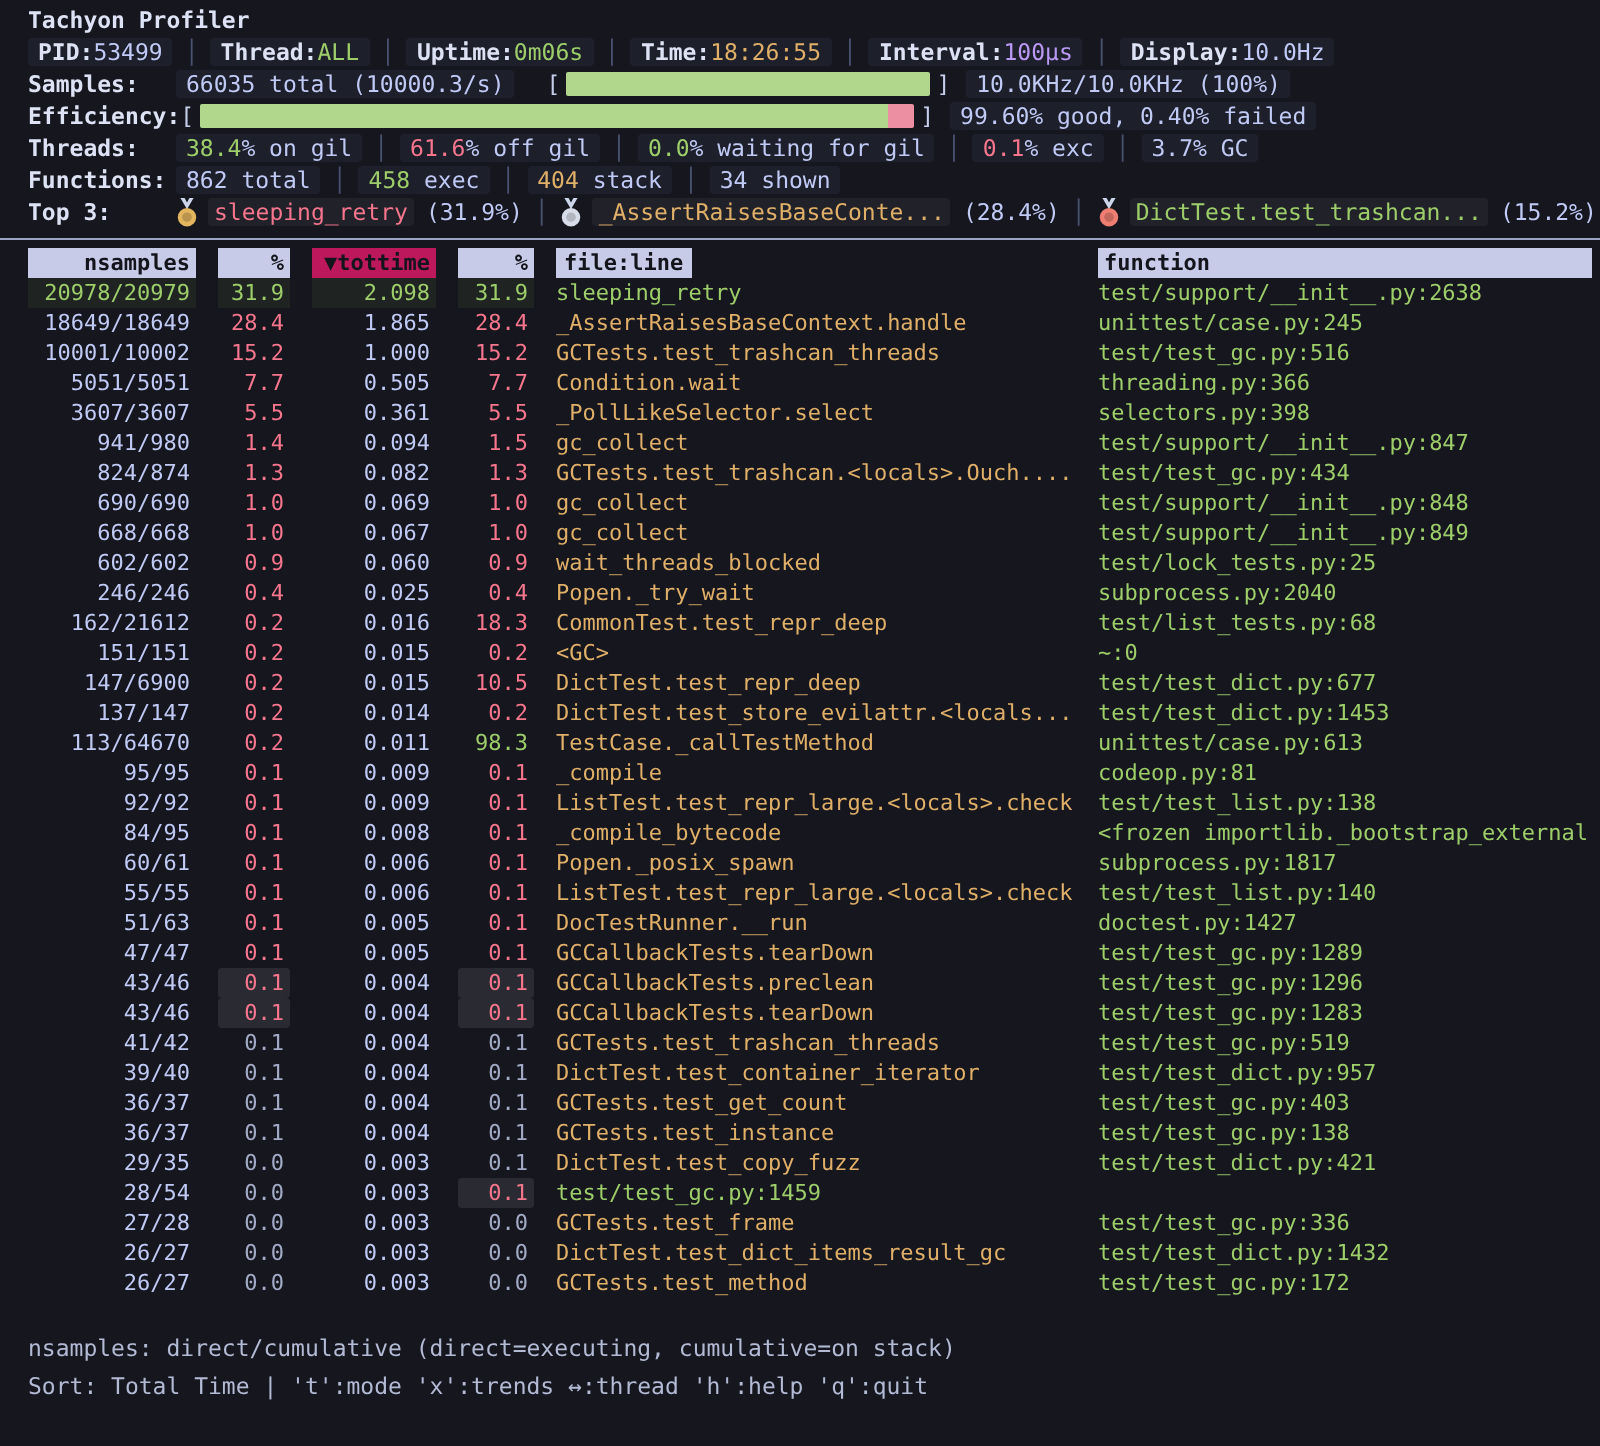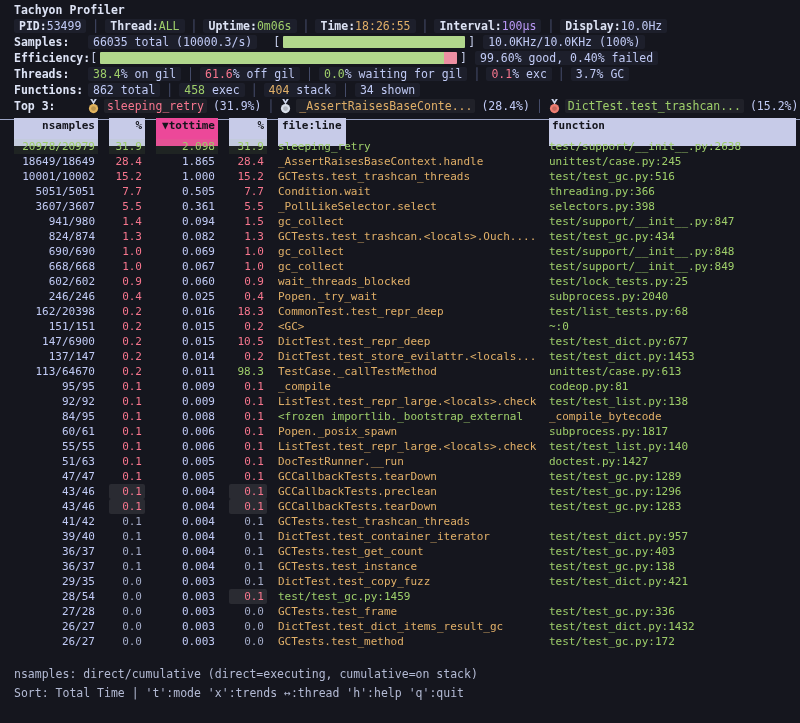--- a/index.html
+++ b/index.html
@@ -33,23 +33,23 @@
   .rule{border:none;border-top:1px solid #9ba4c4;margin:5px 0 4px 0;width:800px;}
   .tbl{font-size:11px;}
   .thead,.tr{
     display:grid;
     grid-template-columns:84px 36px 62px 38px 260px 1fr;
     column-gap:11px;
     padding-left:14px;padding-right:4px;
     height:15px;line-height:15px;align-items:center;
   }
   .th{overflow:hidden;}
-  .hbox{display:block;background:#c7cbe8;color:#14151c;font-weight:bold;padding:0 3px;height:28px;}
+  .hbox{display:block;background:#c7cbe8;color:#14151c;font-weight:bold;padding:0 3px;height:15px;}
   .right .hbox{text-align:right;}
-  .sorted .hbox{background:#ec4899;}
+  .sorted .hbox{background:#be185d;}
   .col5 .hbox{display:inline-block;padding:0 4px;}
   .td{overflow:hidden;white-space:pre;}
   .num{text-align:right;padding-right:3px;}
   .fn{color:#e0af68;}
   .fl{color:#9ece6a;}
   .hl{background:rgba(255,255,255,.09);border-radius:2px;}
   .sel .td{color:#9ece6a !important;}
   .sel .num{background:rgba(158,206,106,.08);}
   .legend{margin:18px 0 0 14px;color:#b3bad4;}
   .statusbar{margin:5px 0 0 14px;color:#b3bad4;}
@@ -213,21 +213,21 @@
         </div>
         <div class="tr">
           <div class="td num c-fg">246/246</div>
           <div class="td num c-red">0.4</div>
           <div class="td num c-fg">0.025</div>
           <div class="td num c-red">0.4</div>
           <div class="td fn">Popen._try_wait</div>
           <div class="td fl">subprocess.py:2040</div>
         </div>
         <div class="tr">
-          <div class="td num c-fg">162/20398</div>
+          <div class="td num c-fg">162/21612</div>
           <div class="td num c-red">0.2</div>
           <div class="td num c-fg">0.016</div>
           <div class="td num c-red">18.3</div>
           <div class="td fn">CommonTest.test_repr_deep</div>
           <div class="td fl">test/list_tests.py:68</div>
         </div>
         <div class="tr">
           <div class="td num c-fg">151/151</div>
           <div class="td num c-red">0.2</div>
           <div class="td num c-fg">0.015</div>
@@ -273,22 +273,22 @@
           <div class="td num c-fg">0.009</div>
           <div class="td num c-red">0.1</div>
           <div class="td fn">ListTest.test_repr_large.&lt;locals&gt;.check</div>
           <div class="td fl">test/test_list.py:138</div>
         </div>
         <div class="tr">
           <div class="td num c-fg">84/95</div>
           <div class="td num c-red">0.1</div>
           <div class="td num c-fg">0.008</div>
           <div class="td num c-red">0.1</div>
+          <div class="td fn">_compile_bytecode</div>
           <div class="td fl">&lt;frozen importlib._bootstrap_external</div>
-          <div class="td fn">_compile_bytecode</div>
         </div>
         <div class="tr">
           <div class="td num c-fg">60/61</div>
           <div class="td num c-red">0.1</div>
           <div class="td num c-fg">0.006</div>
           <div class="td num c-red">0.1</div>
           <div class="td fn">Popen._posix_spawn</div>
           <div class="td fl">subprocess.py:1817</div>
         </div>
         <div class="tr">
@@ -330,20 +330,21 @@
           <div class="td num c-red hl">0.1</div>
           <div class="td fn">GCCallbackTests.tearDown</div>
           <div class="td fl">test/test_gc.py:1283</div>
         </div>
         <div class="tr">
           <div class="td num c-fg">41/42</div>
           <div class="td num c-dim">0.1</div>
           <div class="td num c-fg">0.004</div>
           <div class="td num c-dim">0.1</div>
           <div class="td fn">GCTests.test_trashcan_threads</div>
+          <div class="td fl">test/test_gc.py:519</div>
         </div>
         <div class="tr">
           <div class="td num c-fg">39/40</div>
           <div class="td num c-dim">0.1</div>
           <div class="td num c-fg">0.004</div>
           <div class="td num c-dim">0.1</div>
           <div class="td fn">DictTest.test_container_iterator</div>
           <div class="td fl">test/test_dict.py:957</div>
         </div>
         <div class="tr">

